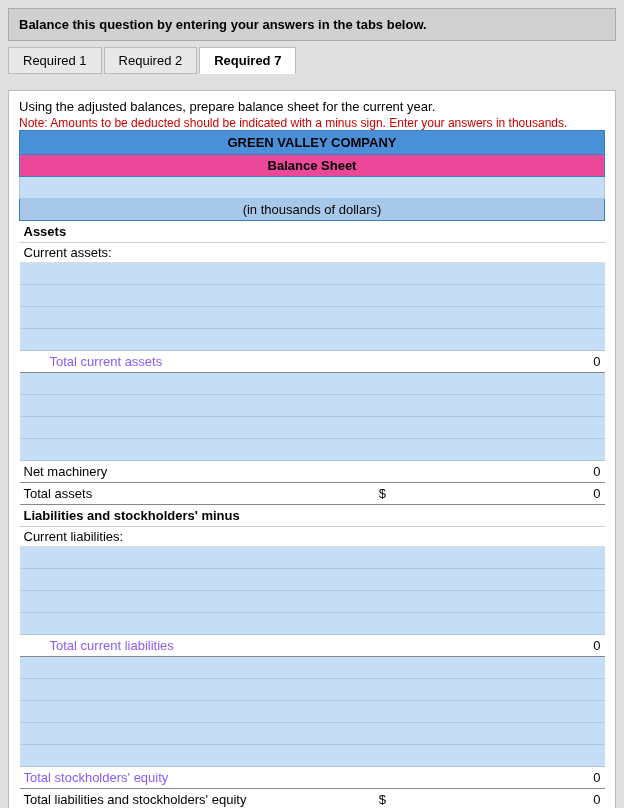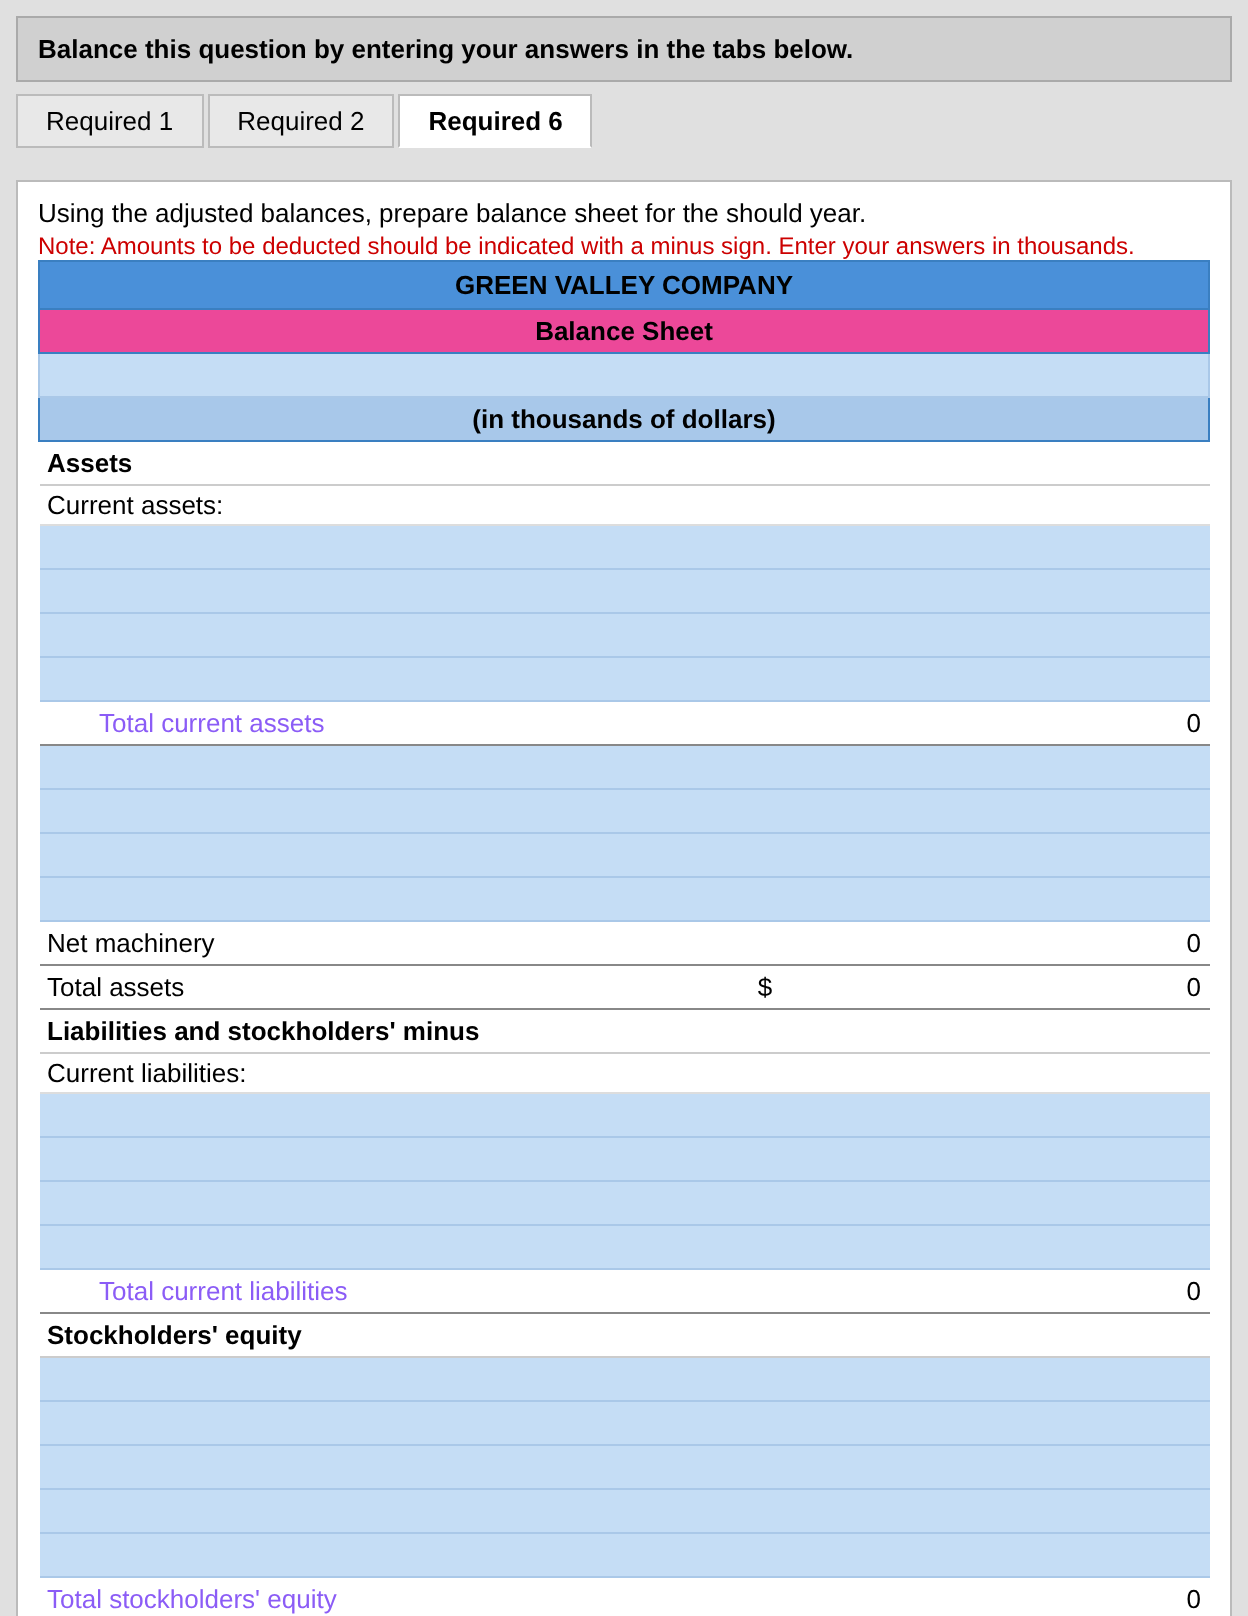--- a/index.html
+++ b/index.html
@@ -72,21 +72,21 @@
     .header-medium {
       background: #ec4899;
       text-align: center;
       font-weight: bold;
       padding: 3px;
       border: 1px solid #3a7fc1;
     }
     .header-light {
       background: #a8c8ea;
       text-align: center;
-      font-weight: bold;
+      font-weight: normal;
       padding: 3px;
       border: 1px solid #3a7fc1;
     }
     .section-label {
       font-weight: bold;
       padding: 3px 4px;
       border-bottom: 1px solid #ccc;
     }
     .sub-label {
       padding: 2px 4px;
@@ -148,26 +148,26 @@
   </div>
 
   <div class="tabs-row">
     <div class="tab">
       <span>Required 1</span>
     </div>
     <div class="tab">
       <span>Required 2</span>
     </div>
     <div class="tab active">
-      <span>Required 6</span>
+      <span>Required 7</span>
     </div>
   </div>
 
   <div class="tab-content">
-    <div class="note-line1">Using the adjusted balances, prepare balance sheet for the should year.</div>
+    <div class="note-line1">Using the adjusted balances, prepare balance sheet for the current year.</div>
     <div class="note-line2">Note: Amounts to be deducted should be indicated with a minus sign. Enter your answers in thousands.</div>
 
     <table class="balance-sheet-table">
       <colgroup>
         <col style="width:55%">
         <col style="width:8%">
         <col style="width:37%">
       </colgroup>
       <tbody>
         <tr>
@@ -291,25 +291,20 @@
           <td></td>
           <td><input class="blue-value-input" type="text" style="width: 100%;"></td>
         </tr>
 
         <tr class="total-row">
           <td class="label-cell">Total current liabilities</td>
           <td></td>
           <td class="total-value">0</td>
         </tr>
 
-        <tr>
-          <td colspan="3" class="section-label">
-            <span>Stockholders' equity</span>
-          </td>
-        </tr>
 
         <tr class="blue-input-row">
           <td><input class="blue-label-input" type="text" style=""></td>
           <td></td>
           <td><input class="blue-value-input" type="text" style="width: 100%;"></td>
         </tr>
         <tr class="blue-input-row">
           <td><input class="blue-label-input" type="text" style=""></td>
           <td></td>
           <td><input class="blue-value-input" type="text" style="width: 100%;"></td>

